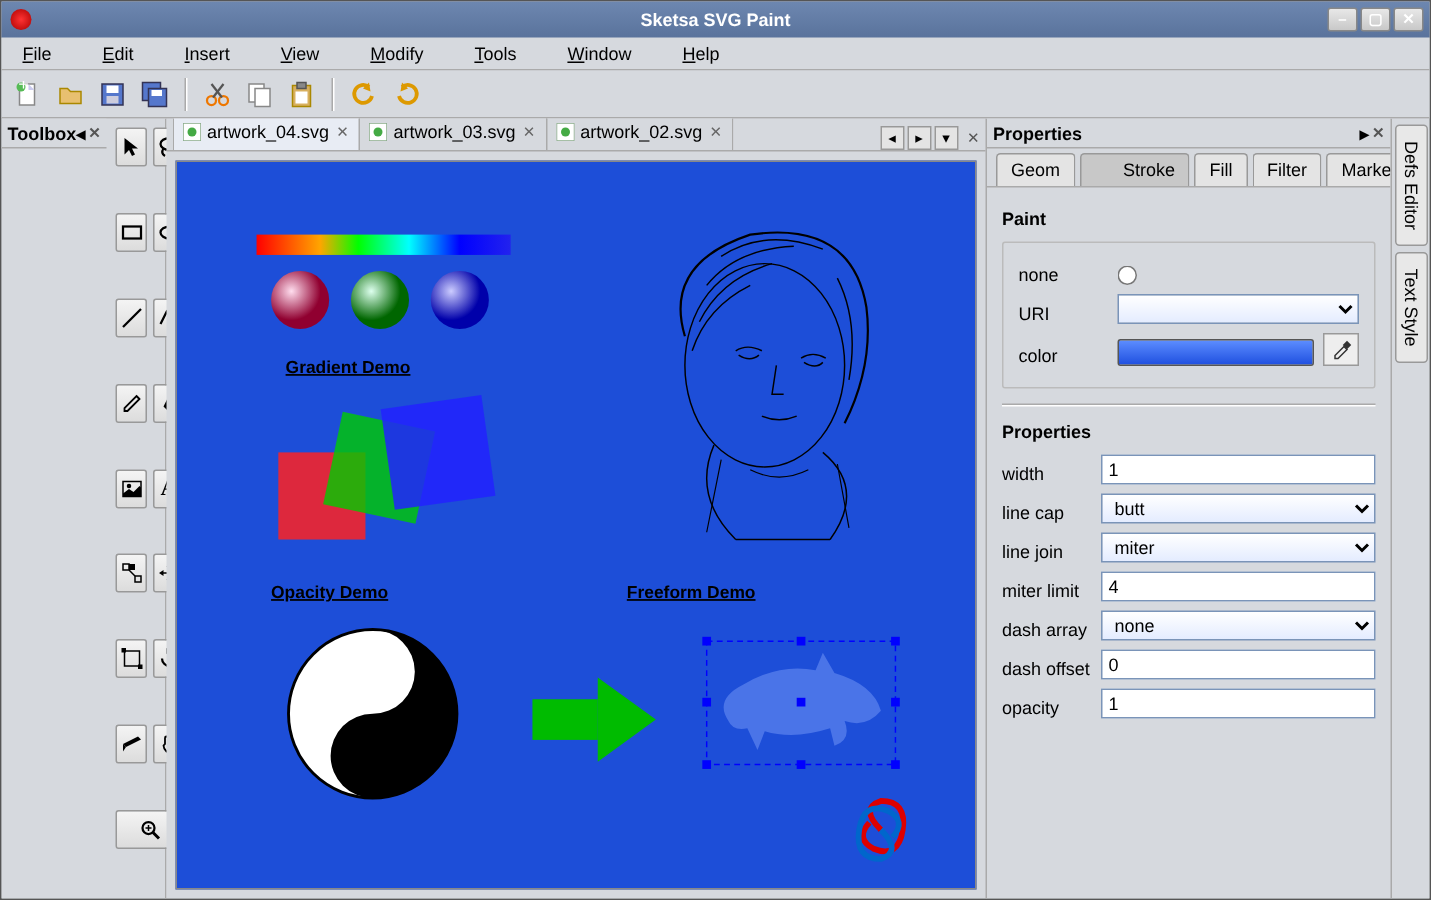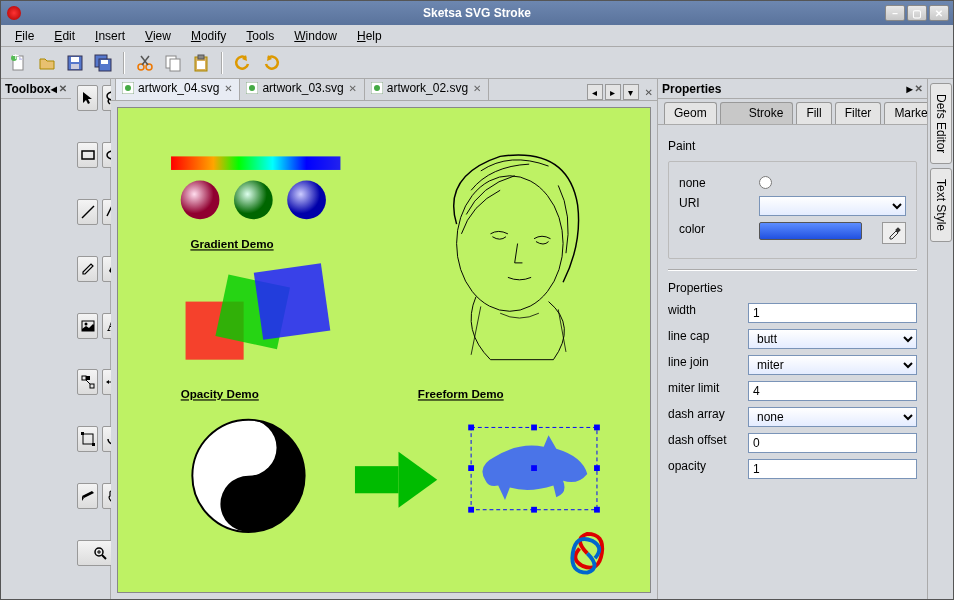--- a/index.html
+++ b/index.html
@@ -2,67 +2,67 @@
 <html><head>
 <meta charset="utf-8">
 <style>
 * { box-sizing: border-box; margin: 0; padding: 0; font-family: Arial, sans-serif; font-size: 12px; }
 body { width: 954px; height: 600px; overflow: hidden; background: #c0c0c0; }
 .window { width: 954px; height: 600px; display: flex; flex-direction: column; border: 1px solid #555; background: #d6d9de; }
 .titlebar { height: 24px; background: linear-gradient(to bottom, #6d87b0, #5a739c); display: flex; align-items: center; justify-content: center; position: relative; color: white; font-weight: bold; }
 .titlebar-icon { position: absolute; left: 6px; width: 14px; height: 14px; background: radial-gradient(circle, #f33, #a00); border-radius: 50%; }
 .titlebar-controls { position: absolute; right: 4px; display: flex; gap: 2px; }
 .tbbtn { width: 20px; height: 16px; background: linear-gradient(to bottom, #e8e8e8, #c8c8c8); border: 1px solid #888; border-radius: 2px; display: flex; align-items: center; justify-content: center; font-size: 10px; cursor: pointer; }
-.menubar { height: 22px; display: flex; align-items: center; padding: 0 6px; gap: 4px; background: #d6d9de; border-bottom: 1px solid #aaa; }
+.menubar { height: 22px; display: flex; align-items: center; padding: 0 6px; gap: 18px; background: #d6d9de; border-bottom: 1px solid #aaa; }
 .menuitem { padding: 2px 8px; cursor: pointer; }
 .menuitem u { text-decoration: underline; }
 .toolbar { height: 32px; display: flex; align-items: center; padding: 2px 6px; gap: 4px; background: #d6d9de; border-bottom: 1px solid #aaa; }
 .tbtn { width: 24px; height: 24px; display: flex; align-items: center; justify-content: center; border: 1px solid transparent; border-radius: 2px; cursor: pointer; }
 .tsep { width: 2px; height: 22px; border-left: 1px solid #aaa; border-right: 1px solid #fff; margin: 0 4px; }
 .content { flex: 1; display: flex; overflow: hidden; }
 .toolbox { width: 110px; background: #d6d9de; border-right: 1px solid #aaa; display: flex; flex-direction: row; }
 .panel-header { height: 20px; display: flex; align-items: center; padding: 0 4px; font-weight: bold; background: #d6d9de; border-bottom: 1px solid #aaa; justify-content: space-between; }
 .panel-header .actions { display: flex; gap: 2px; align-items: center; }
 .toolgrid { display: grid; grid-template-columns: 1fr 1fr; gap: 4px; padding: 6px; }
 .toolbtn { height: 26px; display: flex; align-items: center; justify-content: center; border: 1px solid #999; background: linear-gradient(to bottom, #f4f4f4, #dcdcdc); border-radius: 2px; cursor: pointer; }
 .toolbtn.single { grid-column: span 2; width: 46px; margin: 0 auto; }
 .main { flex: 1; display: flex; flex-direction: column; background: #d6d9de; }
 .tabbar { height: 22px; display: flex; align-items: flex-end; padding: 0 4px; gap: 0; border-bottom: 1px solid #aaa; position: relative; }
 .tab { height: 20px; padding: 12px 6px; display: flex; align-items: center; gap: 4px; background: #d6d9de; border: 1px solid #aaa; border-bottom: none; border-radius: 3px 3px 0 0; cursor: pointer; margin-right: -1px; }
 .tab.active { background: #e8ecf4; height: 22px; }
 .tab .dot { width: 12px; height: 12px; display:flex; align-items:center; justify-content:center; }
 .tab .close { width: 10px; height: 10px; display: flex; align-items: center; justify-content: center; font-size: 10px; color: #666; cursor: pointer; }
 .tabnav { position: absolute; right: 4px; display: flex; gap: 2px; align-items:center; }
 .tabnavbtn { width: 16px; height: 16px; border: 1px solid #999; background: #e4e4e4; display: flex; align-items: center; justify-content: center; cursor: pointer; font-size: 10px; }
-.canvas-area { flex: 1; background: #bef264; margin: 6px; border: 1px solid #888; overflow: hidden; position: relative; }
+.canvas-area { flex: 1; background: #1d4ed8; margin: 6px; border: 1px solid #888; overflow: hidden; position: relative; }
 .properties { width: 270px; background: #d6d9de; border-left: 1px solid #aaa; display: flex; flex-direction: column; }
 .proptabs { height: 26px; display: flex; gap: 3px; padding: 3px 6px 0; border-bottom: 1px solid #aaa; }
 .proptab { padding: 3px 9px; border: 1px solid #999; border-bottom: none; border-radius: 3px 3px 0 0; background: #e4e4e4; cursor: pointer; }
 .proptab.active { background: #c8c8c8; padding-left: 28px; }
 .propbody { flex: 1; padding: 8px 10px; overflow: auto; }
-.fieldset-title { font-weight: normal; margin: 6px 0 8px; }
-.proprow { display: flex; align-items: flex-start; margin: 6px 0; gap: 20px; }
+.fieldset-title { font-weight: bold; margin: 6px 0 8px; }
+.proprow { display: flex; align-items: flex-end; margin: 6px 0; gap: 6px; }
 .proprow label { width: 60px; text-align: left; }
 .proprow input[type=text], .proprow select { flex: 1; height: 20px; border: 1px solid #7a94b8; background: #fff; padding: 0 4px; }
 .proprow select { background: linear-gradient(to bottom, #fff, #e4ecff); }
 .color-swatch { flex: 1; height: 18px; border: 1px solid #555; background: linear-gradient(to bottom, #5c8dff, #2050e0); border-radius: 2px; }
 .eyedrop { width: 24px; height: 22px; border: 1px solid #999; background: #eee; display: flex; align-items: center; justify-content: center; cursor: pointer; }
 .side-tabs { width: 26px; background: #d6d9de; border-left: 1px solid #aaa; display: flex; flex-direction: column; align-items: center; padding-top: 4px; gap: 4px; }
 .sidetab { writing-mode: vertical-rl; padding: 10px 3px; border: 1px solid #999; background: #e8e8e8; border-radius: 3px; cursor: pointer; }
 hr.inset { border: none; border-top: 1px solid #aaa; border-bottom: 1px solid #fff; margin: 10px 0; }
 .canvas-svg { width: 100%; height: 100%; }
 .paint-box { border: 1px solid #bbb; padding: 8px 10px; border-radius: 2px; }
 </style>
 </head>
 <body>
 
 <div class="window">
   <div class="titlebar">
     <div class="titlebar-icon"></div>
-    <span>Sketsa SVG Stroke</span>
+    <span>Sketsa SVG Paint</span>
     <div class="titlebar-controls">
       <div class="tbbtn">–</div>
       <div class="tbbtn">▢</div>
       <div class="tbbtn">✕</div>
     </div>
   </div>
 
   <div class="menubar">
     <div class="menuitem"><u>F</u><span>ile</span></div>
     <div class="menuitem"><u>E</u>dit</div>

